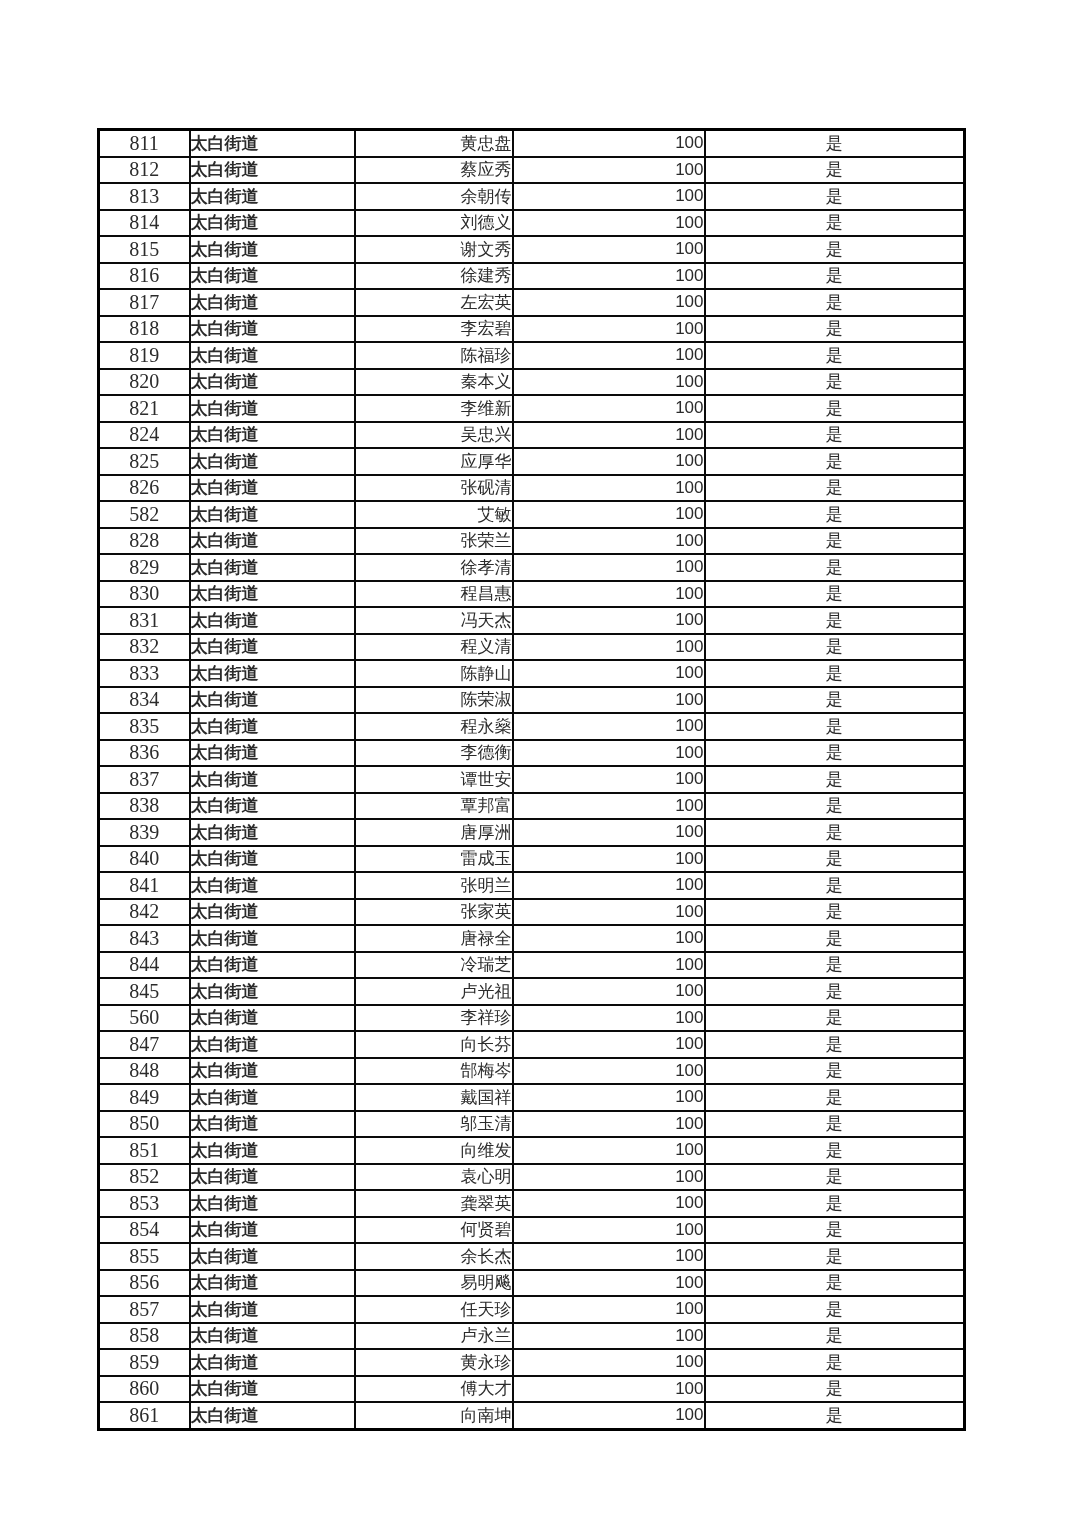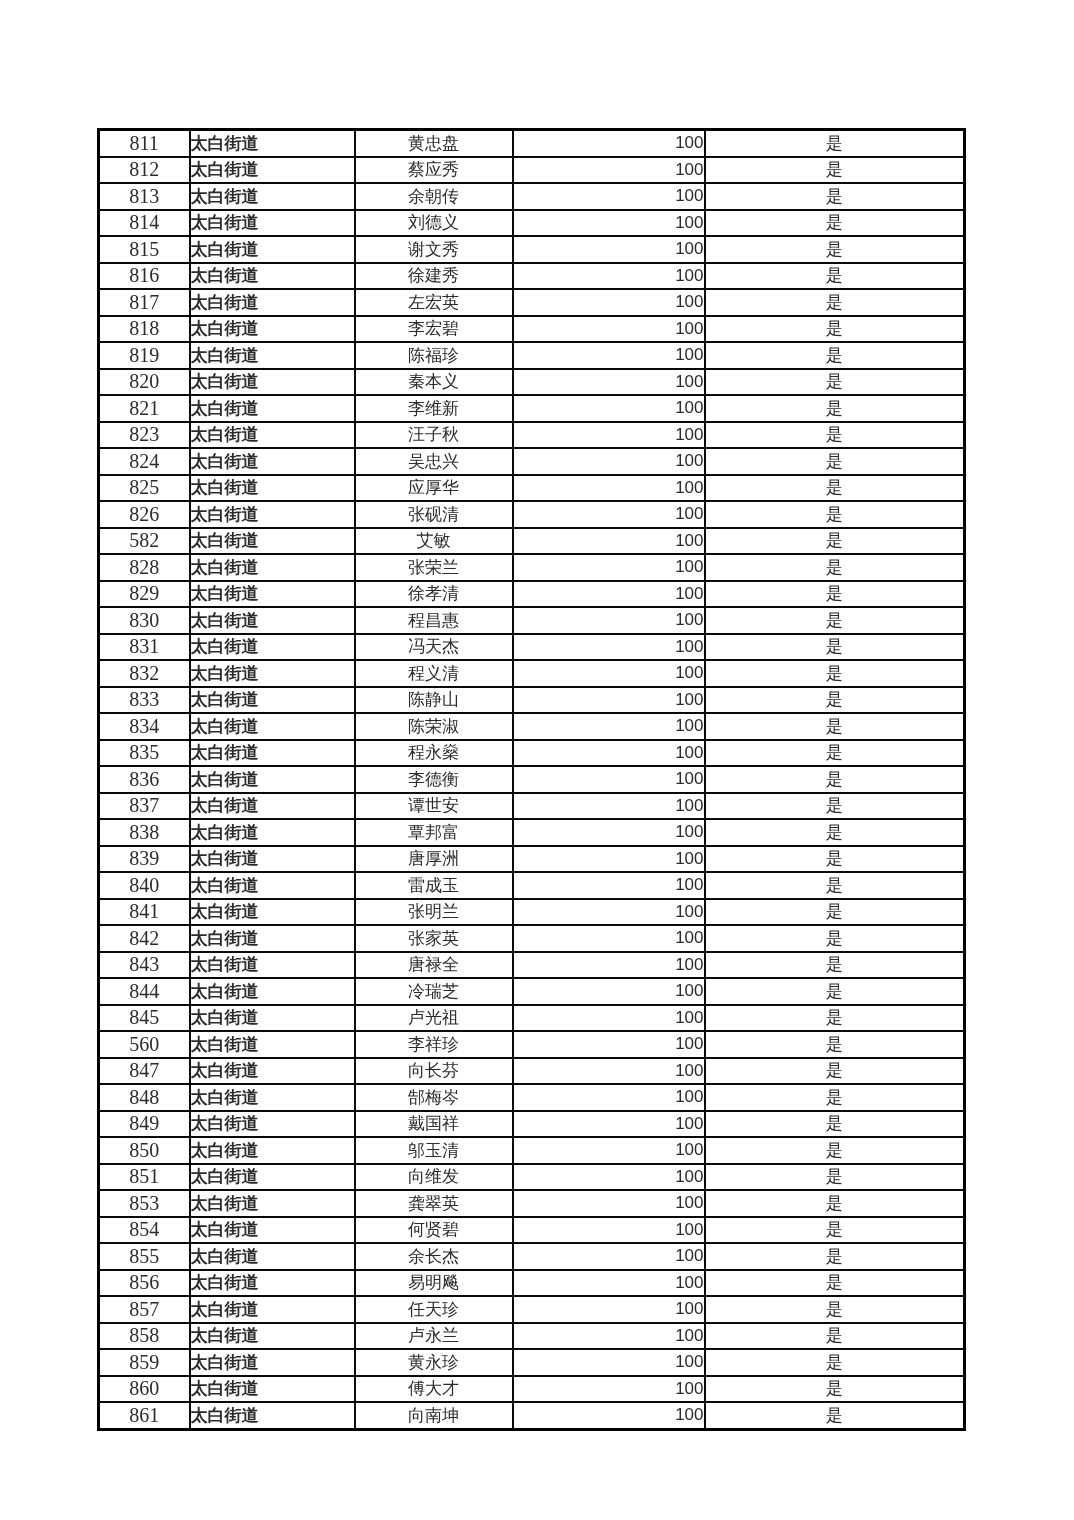--- a/index.html
+++ b/index.html
@@ -41,21 +41,21 @@
   }
   td.col-street {
     text-align: left;
     padding-left: 5px;
     font-family: "Liberation Serif", "DejaVu Serif", serif;
     font-size: 17px;
     color: #363636;
     font-weight: bold;
   }
   td.col-name {
-    text-align: center;
+    text-align: right;
     padding-left: 5px;
     font-family: Liberation Serif, serif;
     font-size: 17px;
     color: #363636;
   }
   td.col-score {
     text-align: right;
     padding-left: 4px;
     font-family: "Liberation Sans", "DejaVu Sans", sans-serif;
     font-size: 17px;
@@ -152,27 +152,20 @@
           <td class="col-flag">是</td>
         </tr>
         <tr>
           <td class="col-index">821</td>
           <td class="col-street">太白街道</td>
           <td class="col-name">李维新</td>
           <td class="col-score">100</td>
           <td class="col-flag">是</td>
         </tr>
         <tr>
-          <td class="col-index">823</td>
-          <td class="col-street">太白街道</td>
-          <td class="col-name">汪子秋</td>
-          <td class="col-score">100</td>
-          <td class="col-flag">是</td>
-        </tr>
-        <tr>
           <td class="col-index">824</td>
           <td class="col-street">太白街道</td>
           <td class="col-name">吴忠兴</td>
           <td class="col-score">100</td>
           <td class="col-flag">是</td>
         </tr>
         <tr>
           <td class="col-index">825</td>
           <td class="col-street">太白街道</td>
           <td class="col-name">应厚华</td>
@@ -351,20 +344,27 @@
           <td class="col-index">850</td>
           <td class="col-street">太白街道</td>
           <td class="col-name">邬玉清</td>
           <td class="col-score">100</td>
           <td class="col-flag">是</td>
         </tr>
         <tr>
           <td class="col-index">851</td>
           <td class="col-street">太白街道</td>
           <td class="col-name">向维发</td>
+          <td class="col-score">100</td>
+          <td class="col-flag">是</td>
+        </tr>
+        <tr>
+          <td class="col-index">852</td>
+          <td class="col-street">太白街道</td>
+          <td class="col-name">袁心明</td>
           <td class="col-score">100</td>
           <td class="col-flag">是</td>
         </tr>
         <tr>
           <td class="col-index">853</td>
           <td class="col-street">太白街道</td>
           <td class="col-name">龚翠英</td>
           <td class="col-score">100</td>
           <td class="col-flag">是</td>
         </tr>

